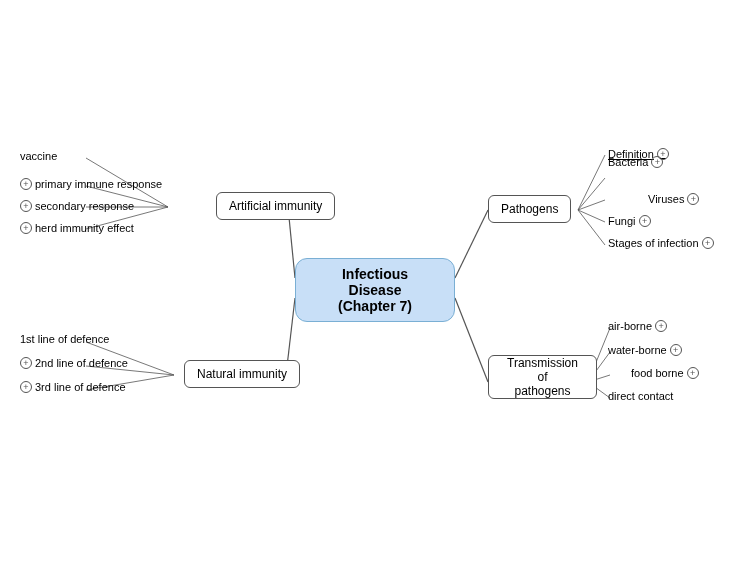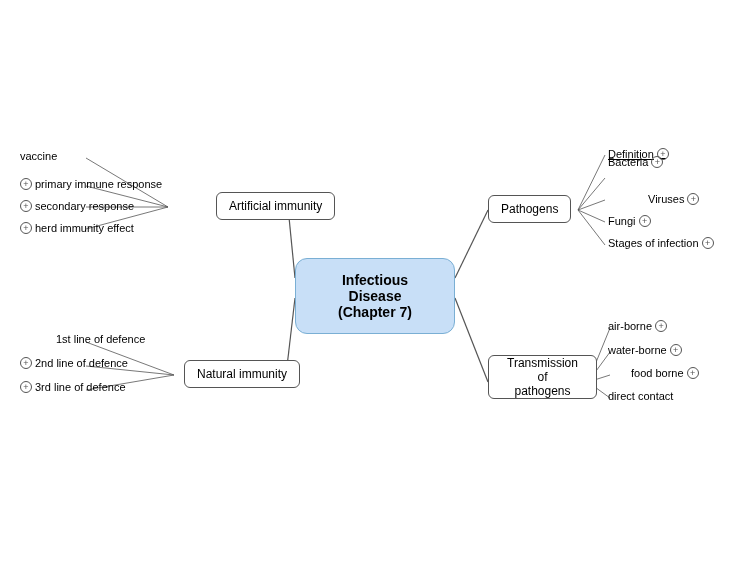--- a/index.html
+++ b/index.html
@@ -27,21 +27,21 @@
       text-align: center;
     }
     .node-center {
       background: #c8dff7;
       border: 1.5px solid #7aafd4;
       border-radius: 12px;
       padding: 10px 18px;
       font-weight: bold;
       font-size: 14px;
       width: 160px;
-      height: 76px;
+      height: 64px;
     }
     .node-mid {
       background: #ffffff;
       border: 1.5px solid #555555;
       border-radius: 6px;
       padding: 6px 12px;
       font-size: 12px;
       white-space: nowrap;
     }
     .node-leaf {
@@ -141,21 +141,21 @@
 </div>
 <div class="node-leaf" style="position:absolute; left: 20px; top: 200px;">
   <span class="plus-icon">+</span>
   <span>secondary response</span>
 </div>
 <div class="node-leaf" style="position:absolute; left: 20px; top: 222px;">
   <span class="plus-icon">+</span>
   <span>herd immunity effect</span>
 </div>
 
-<div class="node-leaf" style="position:absolute; left: 20px; top: 333px; margin-left: 36px;">
+<div class="node-leaf" style="position:absolute; left: 20px; top: 333px;">
   <span>1st line of defence</span>
 </div>
 <div class="node-leaf" style="position:absolute; left: 20px; top: 357px;">
   <span class="plus-icon">+</span>
   <span>2nd line of defence</span>
 </div>
 <div class="node-leaf" style="position:absolute; left: 20px; top: 381px;">
   <span class="plus-icon">+</span>
   <span>3rd line of defence</span>
 </div>

